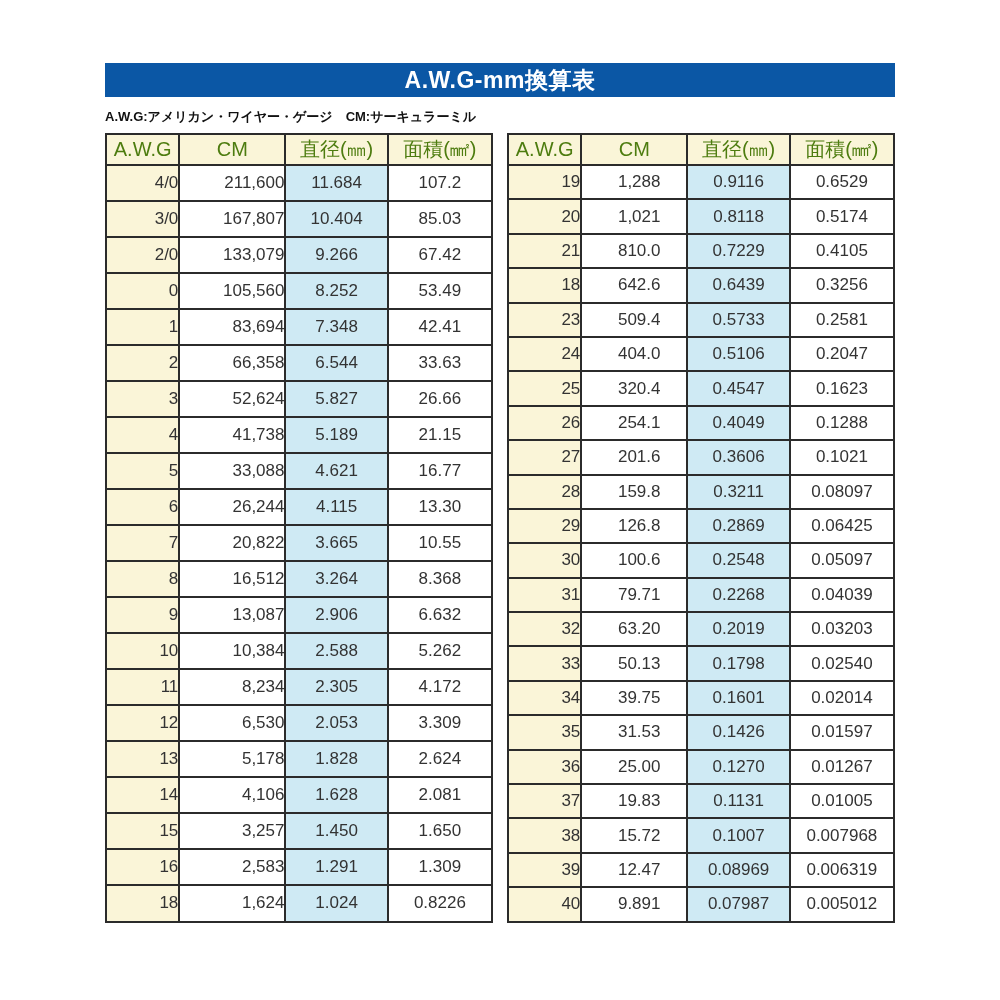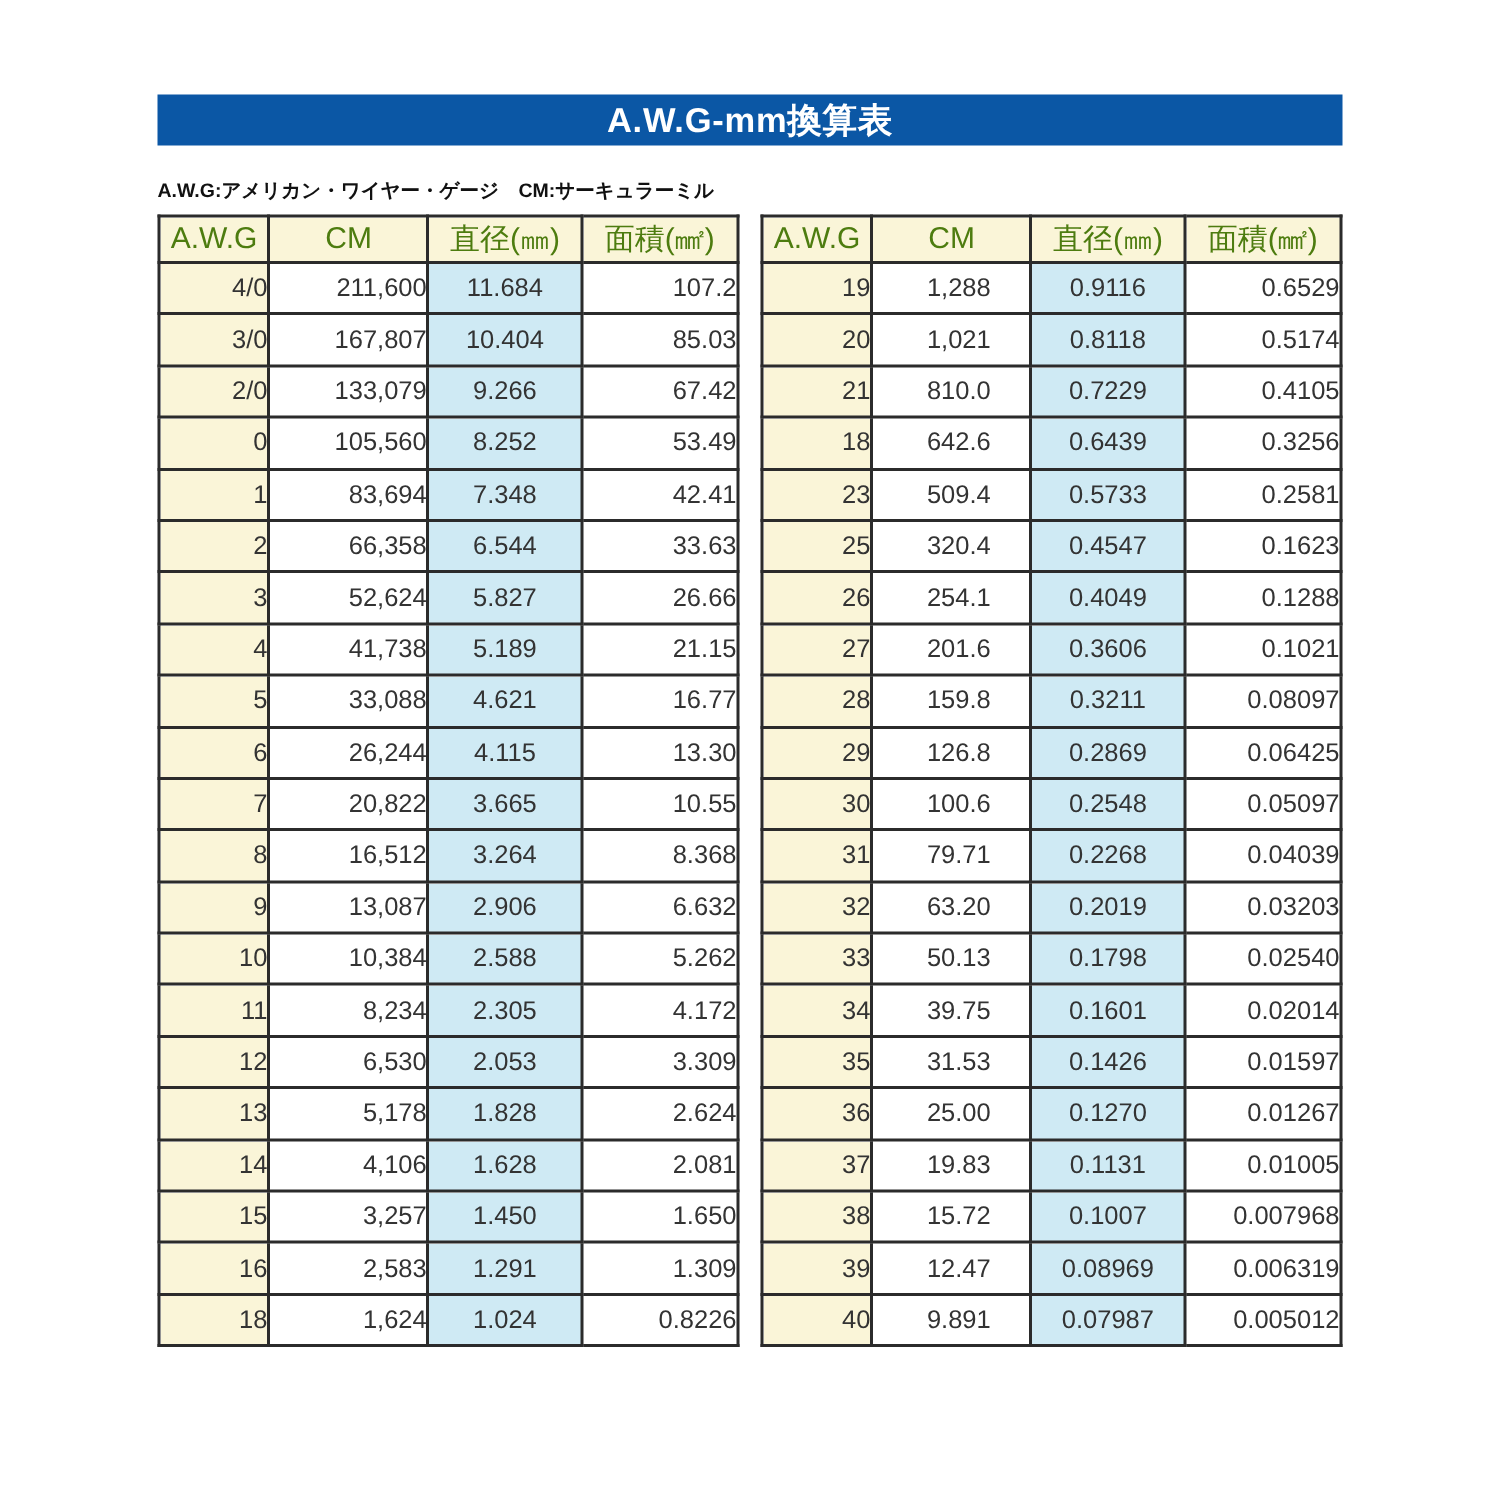--- a/index.html
+++ b/index.html
@@ -29,21 +29,21 @@
     justify-content: center;
     text-align: center;
   }
   .title-bar .title-text {
     color: #ffffff;
     font-size: 23px;
     font-weight: bold;
     letter-spacing: 0.5px;
   }
   .legend-line {
-    margin-top: 21px;
+    margin-top: 11px;
     font-size: 13px;
     font-weight: bold;
     color: #111111;
   }
   .tables-row {
     display: flex;
     gap: 14px;
     margin-top: 7px;
   }
   table.conv {
@@ -82,21 +82,21 @@
     text-align: right;
     padding-right: 12px;
   }
   table.conv.right-tbl td.col-cm { padding-right: 26px; }
   td.col-dia {
     background: var(--diameter-col-bg, #cfeaf4);
     text-align: center;
   }
   td.col-area {
     background: #ffffff;
-    text-align: right;
+    text-align: center;
     padding-left: 13px;
   }
 </style>
 </head>
 <body>
 
 <div class="page">
   <div class="content">
 
     <div class="title-bar">
@@ -292,20 +292,26 @@
               <td class="col-dia">0.6439</td>
               <td class="col-area">0.3256</td>
             </tr>
             <tr>
               <td class="col-awg">23</td>
               <td class="col-cm">509.4</td>
               <td class="col-dia">0.5733</td>
               <td class="col-area">0.2581</td>
             </tr>
             <tr>
+              <td class="col-awg">24</td>
+              <td class="col-cm">404.0</td>
+              <td class="col-dia">0.5106</td>
+              <td class="col-area">0.2047</td>
+            </tr>
+            <tr>
               <td class="col-awg">25</td>
               <td class="col-cm">320.4</td>
               <td class="col-dia">0.4547</td>
               <td class="col-area">0.1623</td>
             </tr>
             <tr>
               <td class="col-awg">26</td>
               <td class="col-cm">254.1</td>
               <td class="col-dia">0.4049</td>
               <td class="col-area">0.1288</td>

